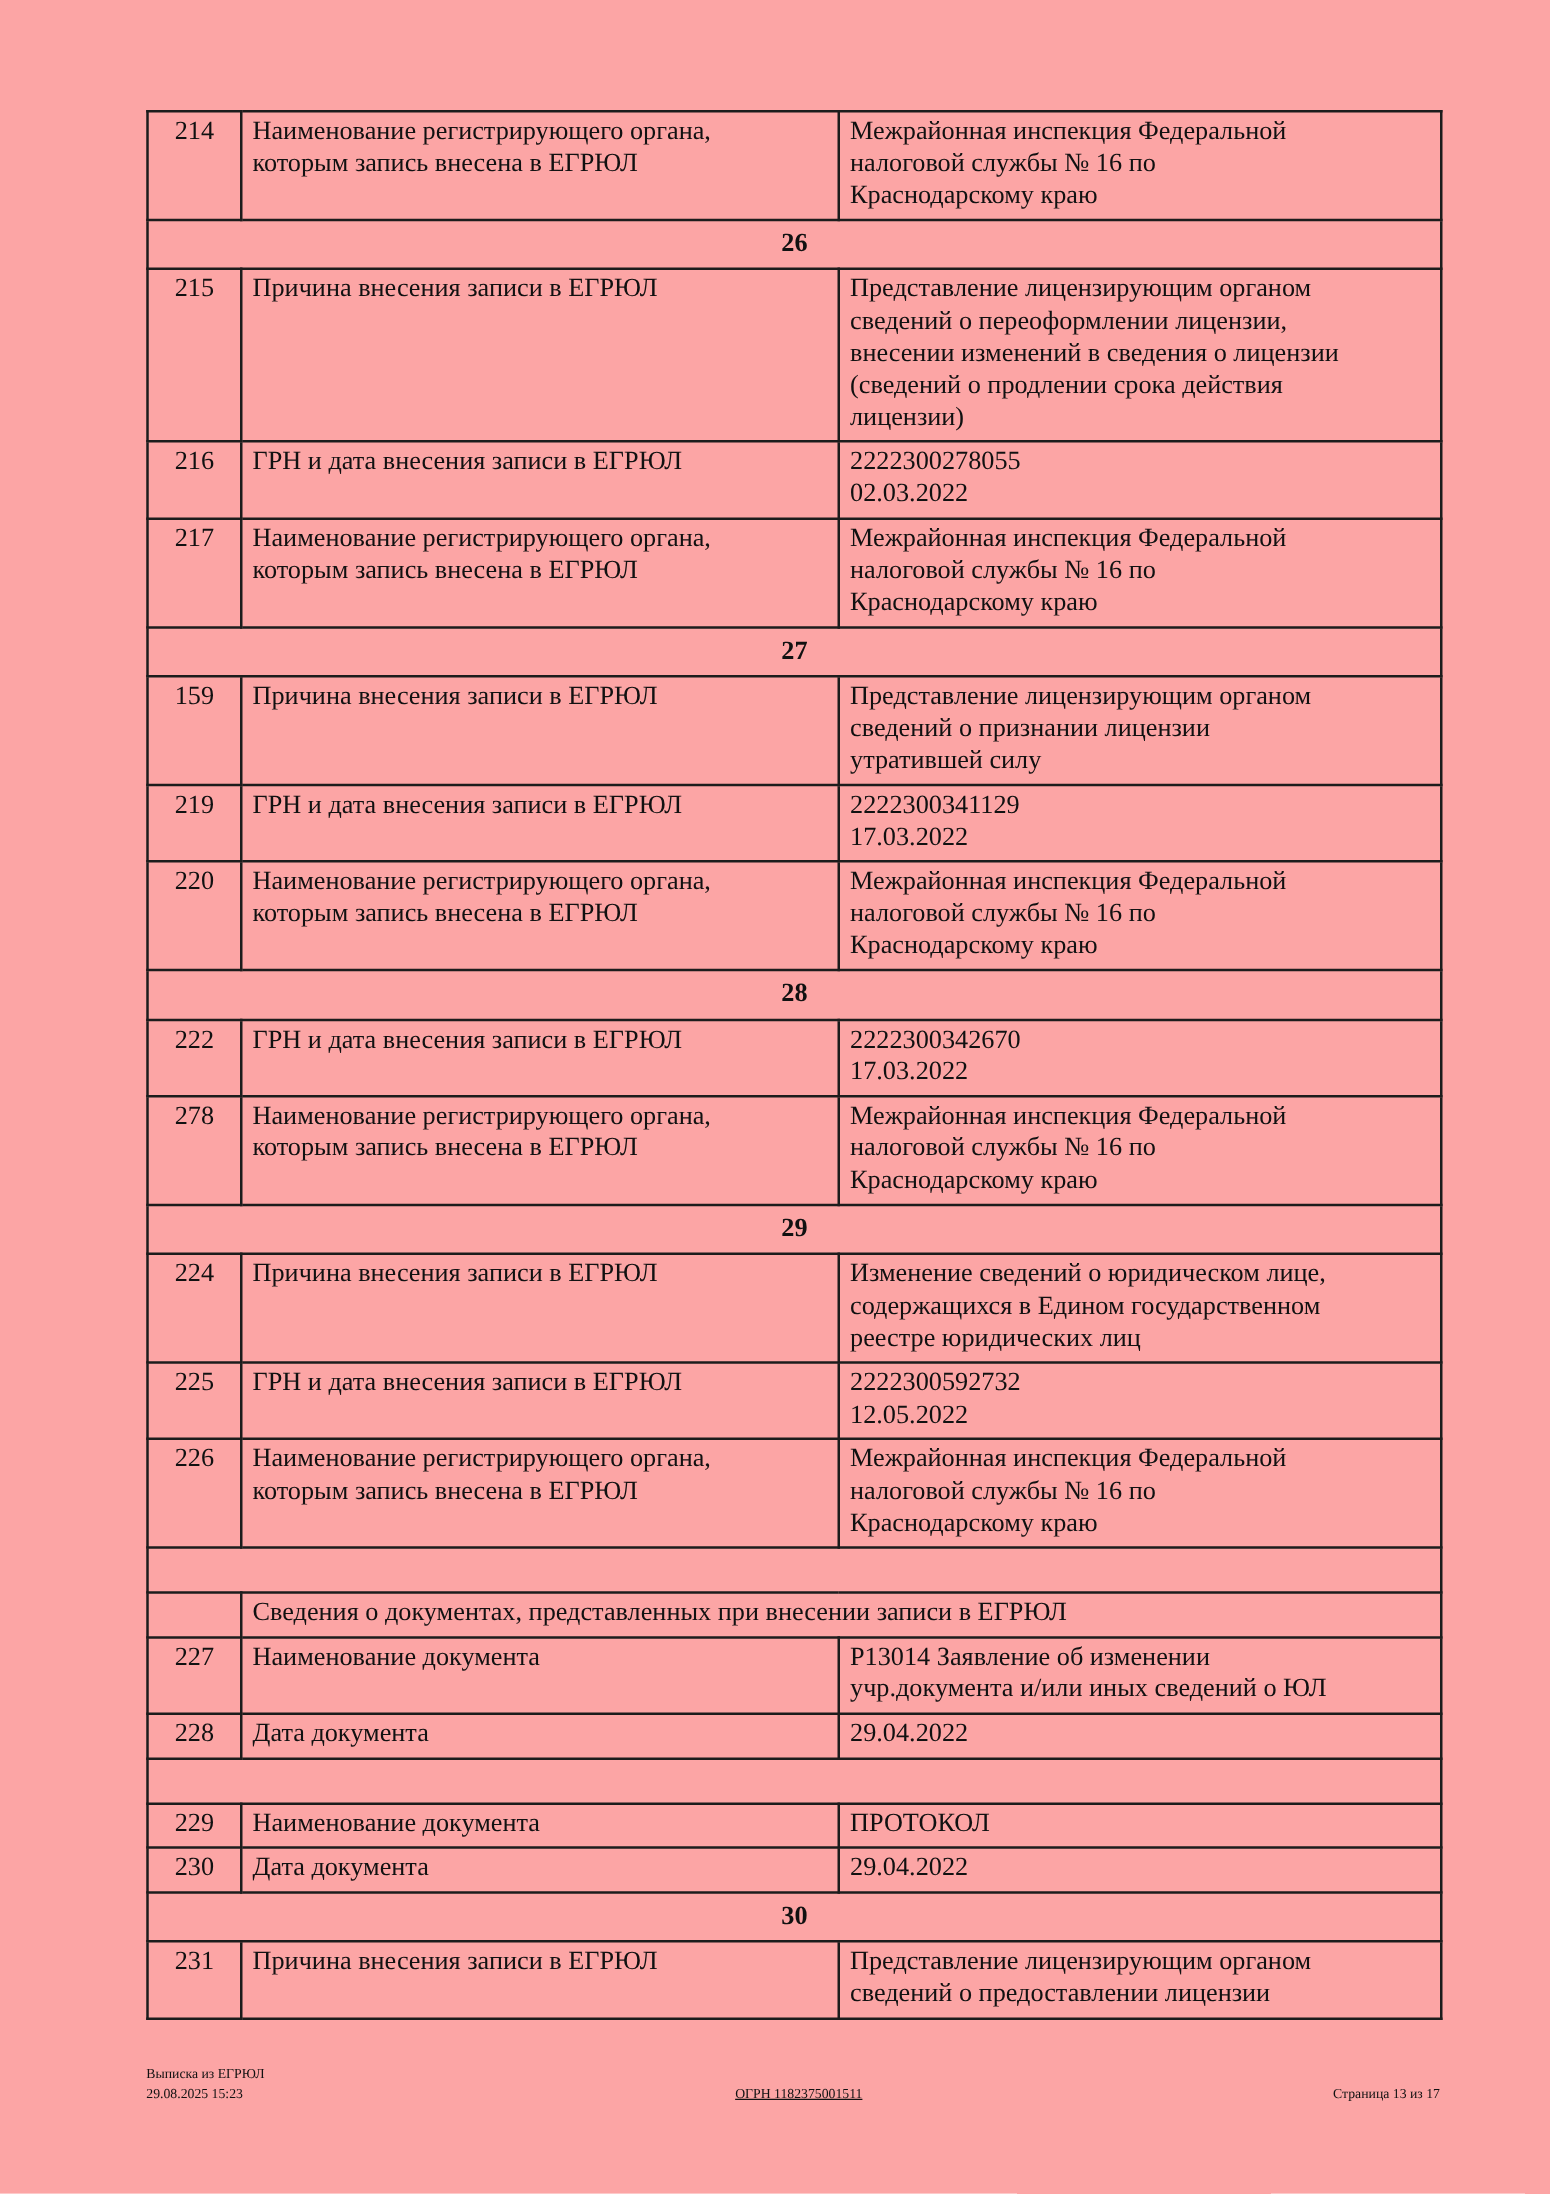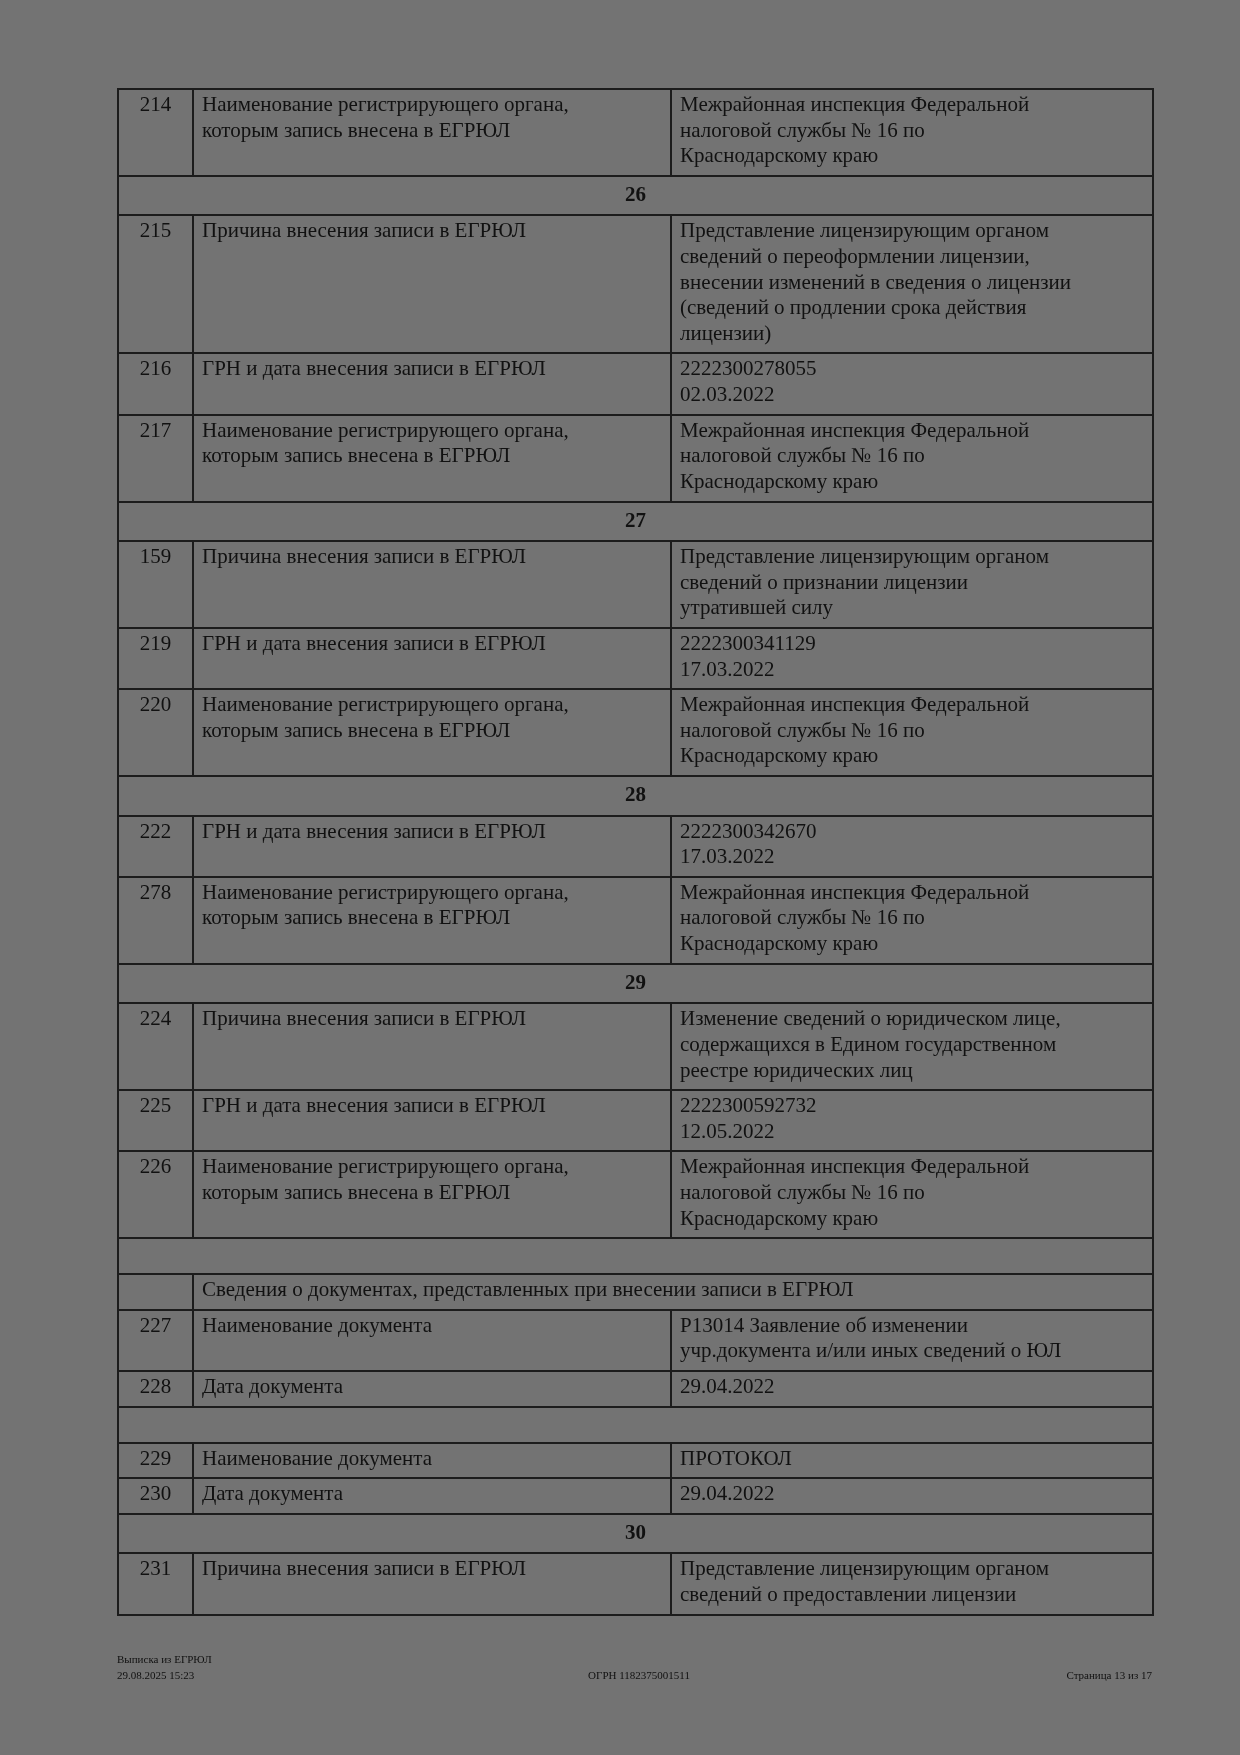--- a/index.html
+++ b/index.html
@@ -3,21 +3,21 @@
 <meta charset="utf-8">
 <style>
   html, body {
     margin: 0; padding: 0;
     background: #ffffff;
   }
   .page {
     position: relative;
     width: 1240px;
     height: 1755px;
-    background: #737373;
+    background: #fca5a5;
     font-family: "Liberation Serif", "DejaVu Serif", serif;
     color: #111111;
     overflow: hidden;
   }
   table.registry {
     position: absolute;
     left: 117px;
     top: 88px;
     width: 1035px;
     border-collapse: collapse;
@@ -59,21 +59,21 @@
     left: 117px;
     top: 1652px;
     width: 1035px;
     display: flex;
     align-items: flex-end;
     justify-content: space-between;
     font-size: 11px;
     line-height: 1.45;
   }
   .footer .left-block { text-align: left; }
-  .footer .center-block { text-align: left; }
+  .footer .center-block { text-align: left; text-decoration: underline; }
   .footer .right-block { text-align: right; }
 </style>
 </head>
 <body>
 
 <div class="page">
 
   <table class="registry">
     <colgroup>
         <col class="c-num">

